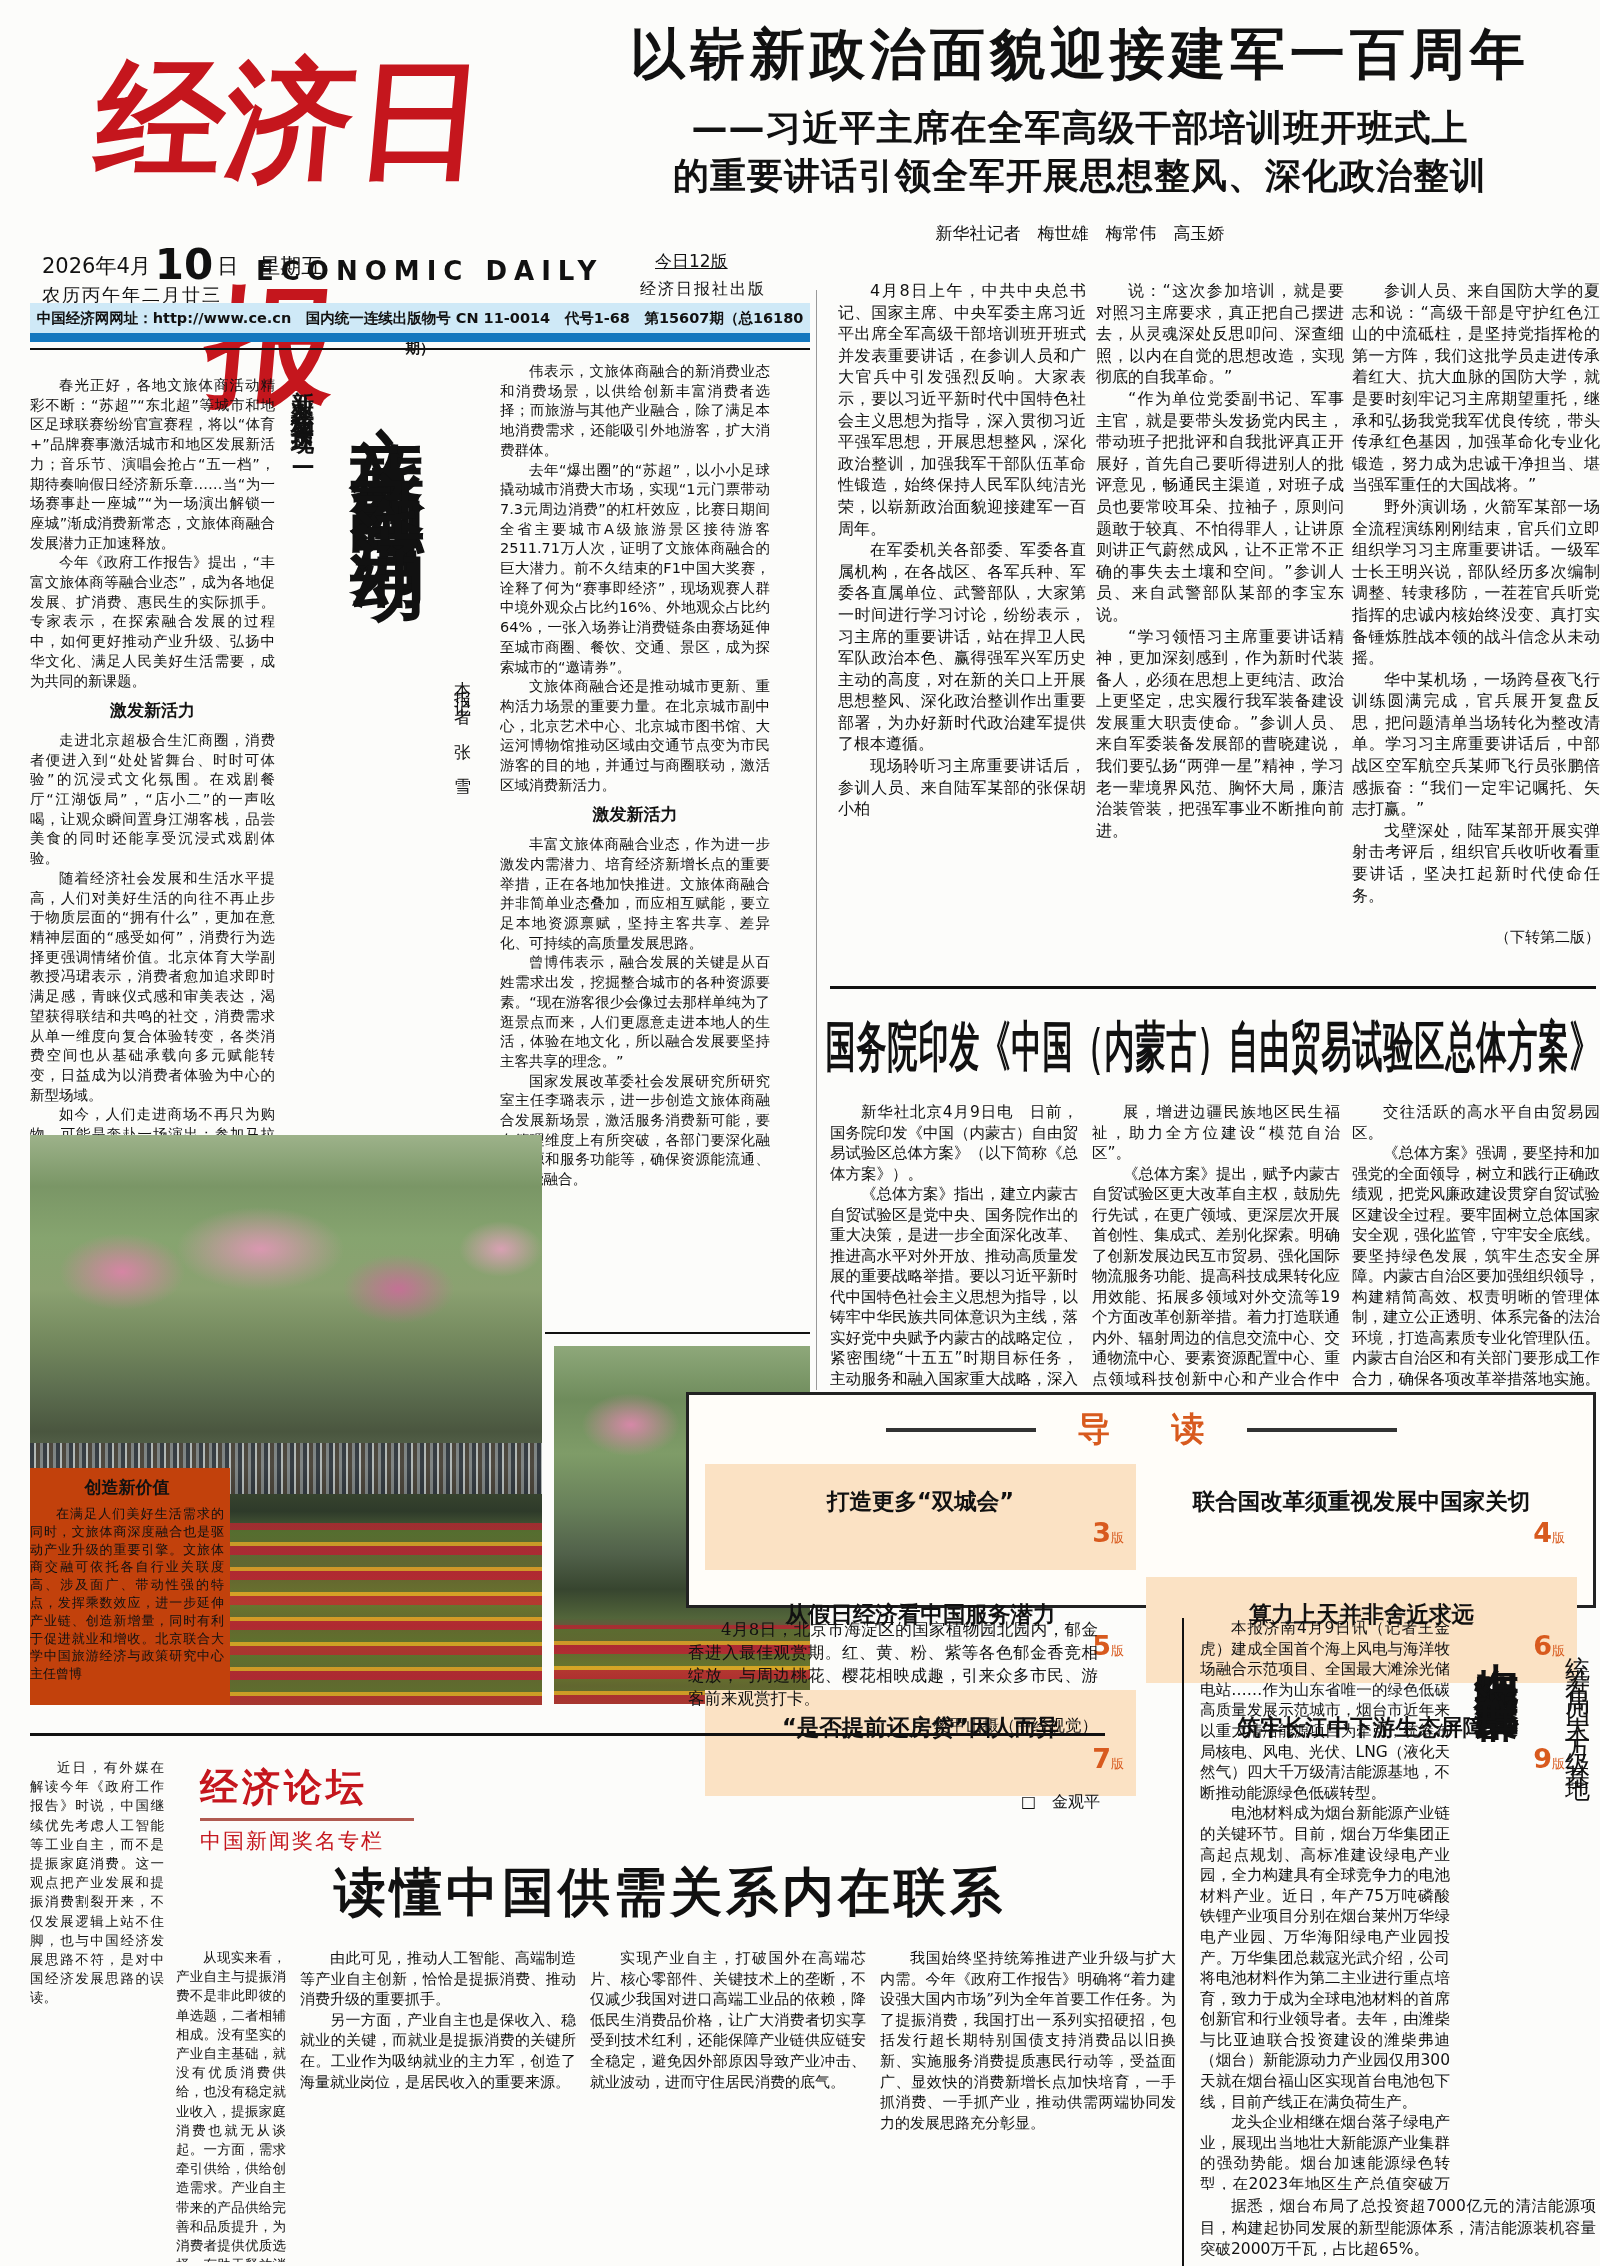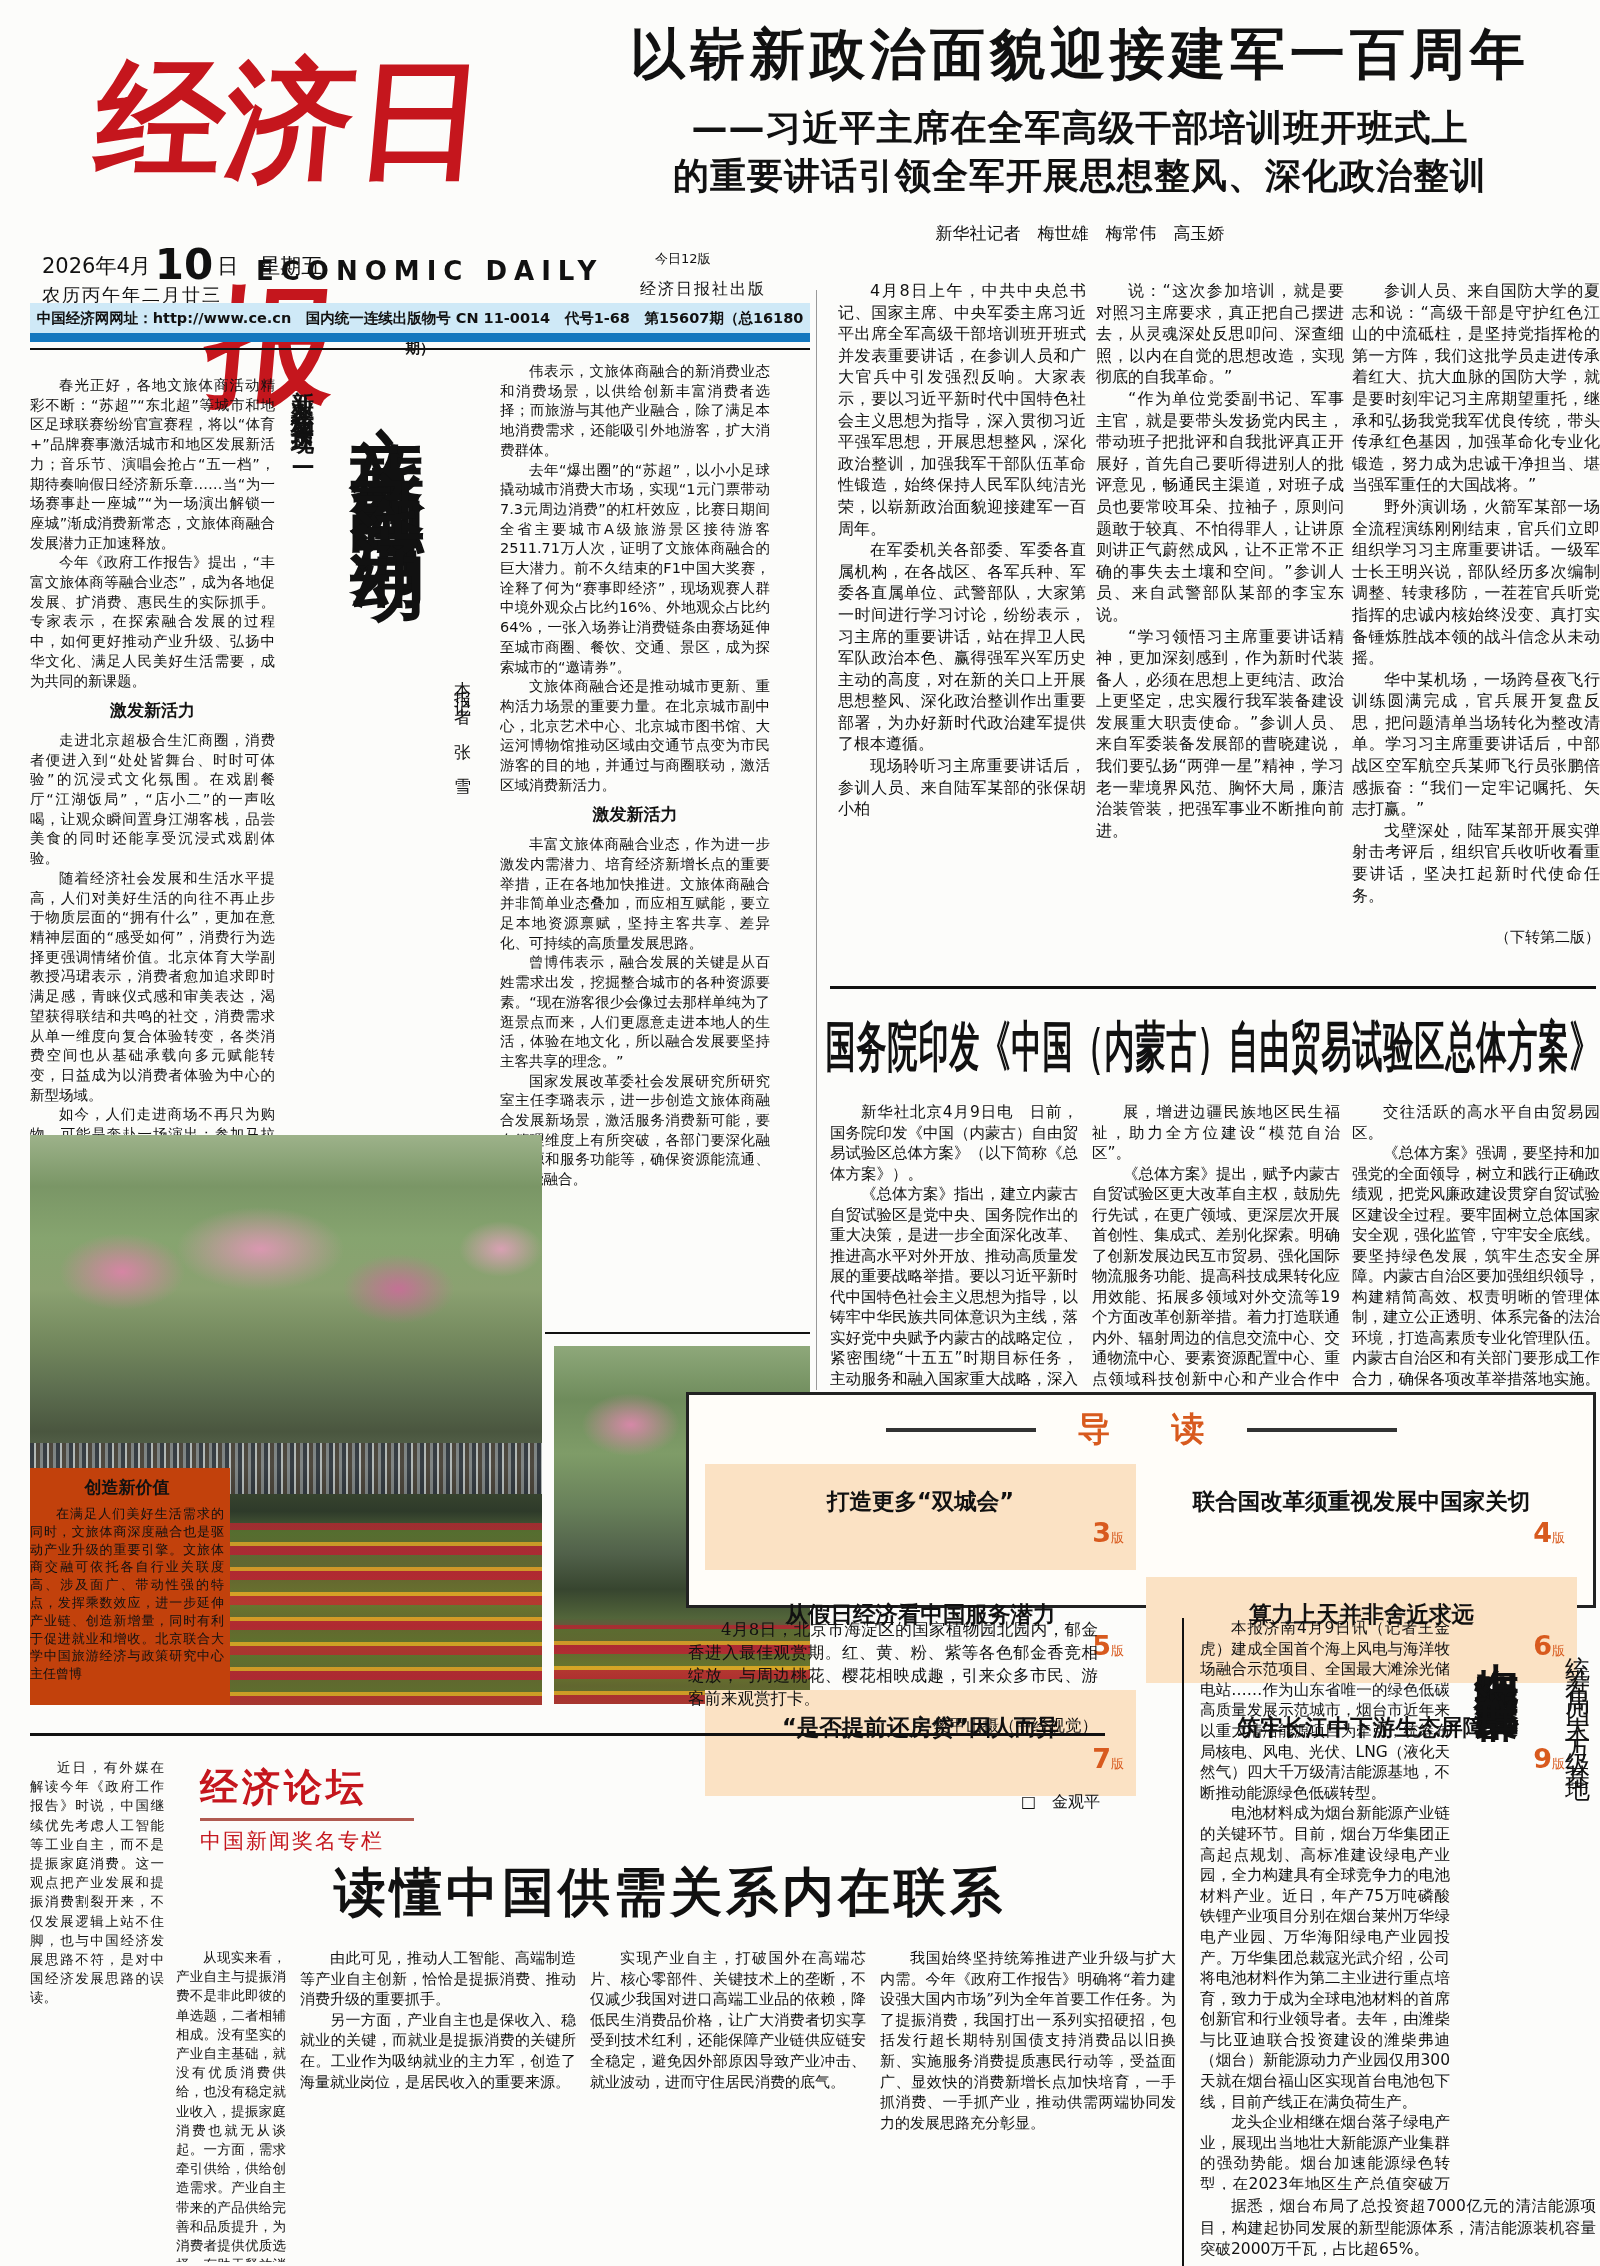--- a/index.html
+++ b/index.html
@@ -11,21 +11,21 @@
   .sec-head{text-align:center;font-weight:bold;font-size:17px;margin:10px 0;text-indent:0;}
   .vert{writing-mode:vertical-rl;text-orientation:upright;}
   
   .masthead{left:36px;top:6px;width:512px;height:226px;font-family:"DejaVu Serif",serif;
             font-weight:bold;font-size:128px;line-height:226px;text-align:center;
             transform:skewX(-5deg);letter-spacing:2px;}
   .dateline{left:42px;top:240px;width:330px;font-size:21px;white-space:nowrap;}
   .dateline .big{font-size:42px;font-weight:bold;vertical-align:-6px;padding:0 4px;}
   .lunar{left:42px;top:283px;font-size:18px;font-family:"DejaVu Serif",serif;letter-spacing:2px;}
   .engtitle{left:256px;top:256px;font-size:26px;font-weight:bold;letter-spacing:7px;}
-  .pagecount{left:655px;top:250px;font-size:13px;}
+  .pagecount{left:655px;top:250px;font-size:17px;text-decoration:underline;}
   .publisher{left:640px;top:279px;font-size:16px;font-family:"DejaVu Serif",serif;letter-spacing:2px;}
   .infobar{left:30px;top:303px;width:780px;height:30px;line-height:30px;text-align:center;
            font-size:14.5px;font-weight:bold;}
   .bluebar{left:30px;top:333px;width:780px;height:9px;}
   
   .lead-h1{left:560px;top:18px;width:1040px;text-align:center;font-size:55px;font-weight:900;letter-spacing:5px;}
   .lead-h2{left:560px;width:1040px;text-align:center;font-size:36px;font-weight:800;letter-spacing:1px;}
   .lead-byline{left:560px;top:222px;width:1040px;text-align:center;font-size:17px;font-family:"DejaVu Serif",serif;}
   .lead-col{top:280px;width:248px;height:648px;font-size:16px;line-height:21.6px;}
   .turn{left:1352px;top:928px;width:248px;text-align:right;font-size:15px;}

